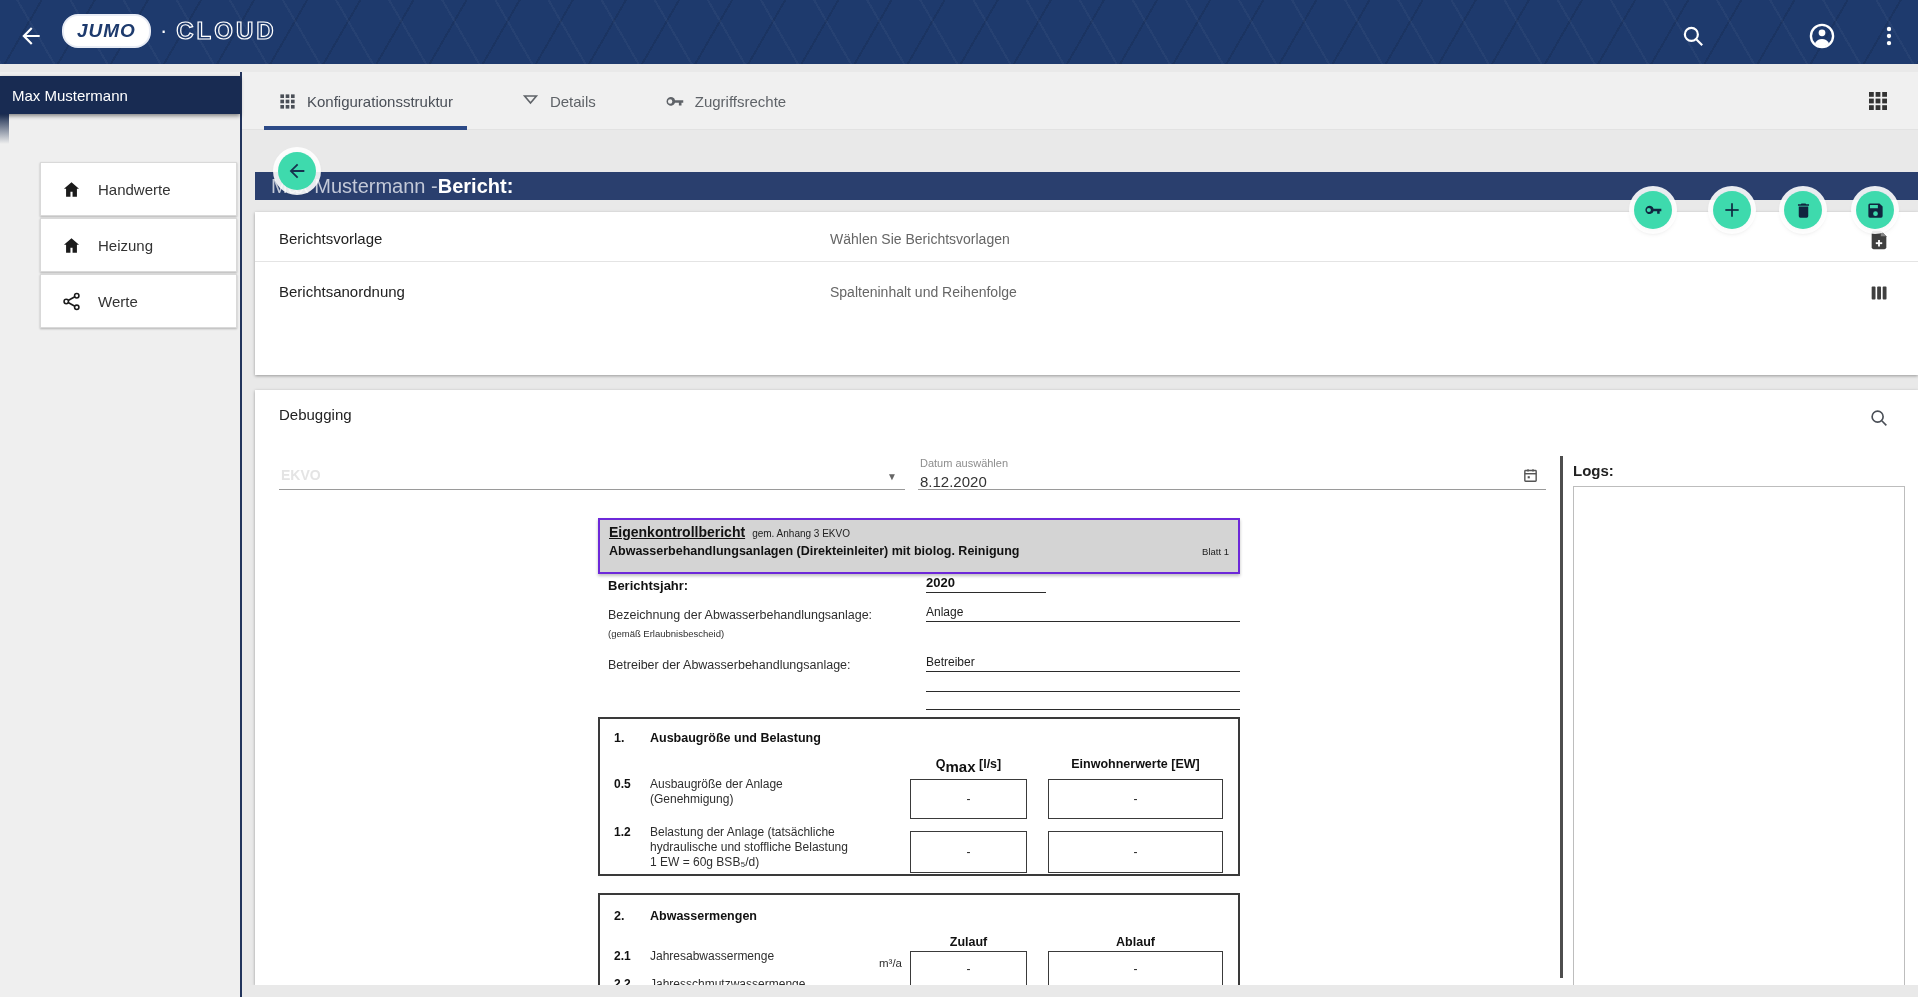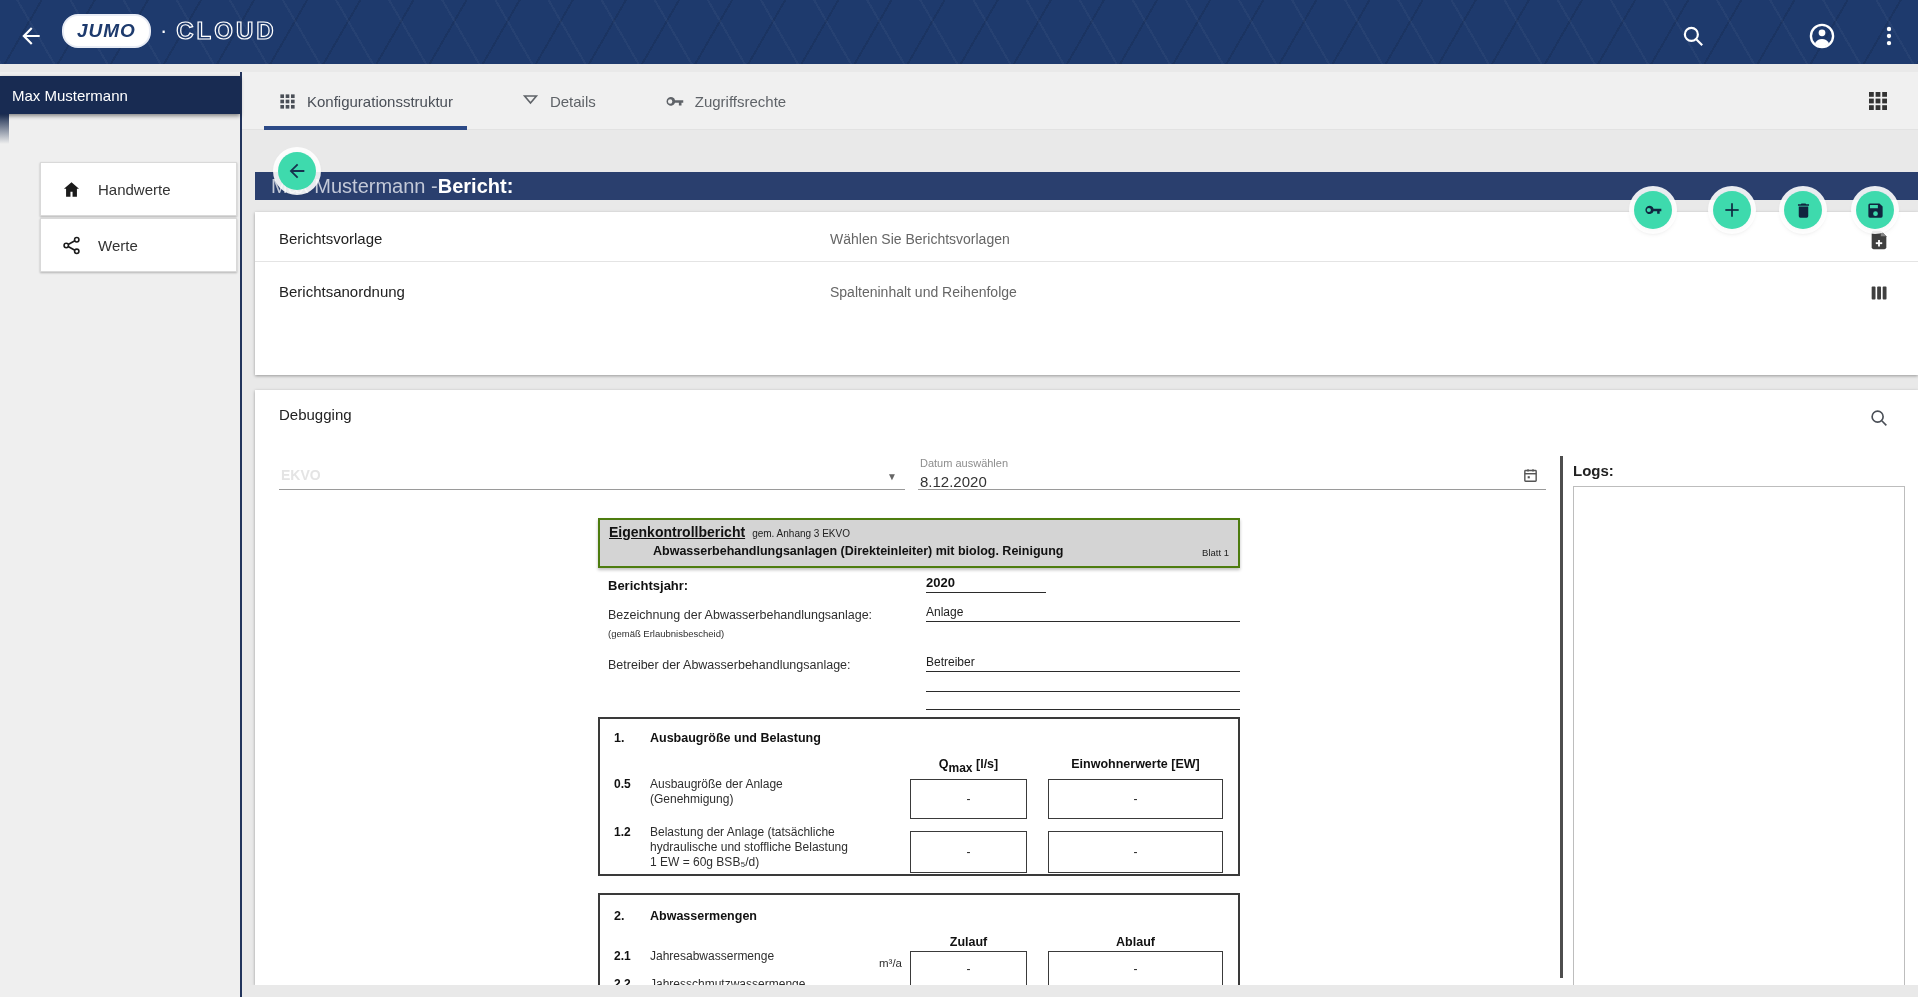--- a/index.html
+++ b/index.html
@@ -115,42 +115,42 @@
   .date-field .d-value { position:absolute; left:2px; top:35px; font-size:15px; color:#333; }
   .date-field .cal-btn { position:absolute; right:6px; bottom:5px; width:18px; height:18px;
     background:none; border:none; cursor:pointer; }
   .v-divider { position:absolute; left:1305px; top:66px; width:3px; height:522px; background:#4e4e4e; }
   .logs-label { position:absolute; left:1318px; top:72px; font-size:15px; font-weight:bold; color:#222; }
   .logs-box { position:absolute; left:1318px; top:96px; width:332px; height:520px;
     border:1px solid #bdbdbd; background:#fff; }
   
   .doc { position:absolute; left:343px; top:128px; width:642px; color:#2c2c2c; }
   .doc-header {
-    position:absolute; left:0; top:0; width:642px; height:50px; background:#d4d4d4;
-    border:2px solid #4d7c0f; padding:4px 9px 3px 9px;
+    position:absolute; left:0; top:0; width:642px; height:56px; background:#d4d4d4;
+    border:2px solid #6d28d9; padding:4px 9px 3px 9px;
     box-shadow:0 2px 3px rgba(0,0,0,0.25);
   }
   .doc-h1 { display:flex; align-items:baseline; gap:7px; }
   .doc-h1 .h-title { font-size:14px; font-weight:bold; text-decoration:underline; color:#111; }
   .doc-h1 .h-suffix { font-size:10px; color:#222; }
-  .doc-h2 { display:flex; justify-content:space-between; align-items:flex-end; margin-top:4px;margin-left:44px; }
+  .doc-h2 { display:flex; justify-content:space-between; align-items:center; margin-top:4px; }
   .doc-h2 .h-line2 { font-size:12.5px; font-weight:bold; color:#111; }
   .doc-h2 .h-sheet { font-size:9.5px; color:#222; }
   .f-label { position:absolute; left:10px; font-size:12.5px; color:#2e2e2e; }
   .f-label.bold { font-weight:bold; font-size:13px; color:#111; }
   .f-note { position:absolute; left:10px; font-size:9.5px; color:#2e2e2e; }
   .f-value { position:absolute; left:328px; font-size:12px; color:#222;
     border-bottom:1.5px solid #2b2b2b; padding-bottom:2px; }
   .f-value.bold { font-weight:bold; font-size:13px; color:#111; }
   .blank-line { position:absolute; left:328px; width:314px; border-bottom:1.5px solid #2b2b2b; }
   .doc-box { position:absolute; left:0; width:642px; border:2px solid #3a3a3a; background:#fff; }
   .sec-num { position:absolute; left:14px; font-size:12.5px; font-weight:bold; color:#111; }
   .sec-title { position:absolute; left:50px; font-size:12.5px; font-weight:bold; color:#111; }
   .col-head { position:absolute; font-size:12.5px; font-weight:bold; color:#111; text-align:center; }
-  .col-head sub { font-size:12px; }
+  .col-head sub { font-size:15px; }
   .row-num { position:absolute; left:14px; font-size:12px; font-weight:bold; color:#111; }
   .row-text { position:absolute; left:50px; font-size:12px; color:#2e2e2e; line-height:15px; }
   .unit { position:absolute; font-size:11.5px; color:#2e2e2e; }
   .val-box { position:absolute; border:1.5px solid #3a3a3a; display:flex;
     align-items:center; justify-content:center; font-size:12px; color:#222; background:#fff; }
   .bottom-strip { position:absolute; left:0; right:0; bottom:0; height:12px; background:#e9e9e9; z-index:6; }
   svg { display:block; }
 </style>
 </head>
 <body>
@@ -202,20 +202,28 @@
     <div class="sidebar-header">Max Mustermann</div>
     <div class="sidebar-notch"></div>
     <nav class="sidebar-items" style="margin-top:18px;margin-left:27px;">
       <div class="side-item">
         <span>
           <svg width="21" height="21" viewBox="0 0 24 24">
               <path d="M12 3.6L3.4 11h2.4v9.2h5V14.6h2.4v5.6h5V11h2.4z" fill="#1b1b1b"></path>
             </svg>
         </span>
         <span class="label">Handwerte</span>
+      </div>
+      <div class="side-item">
+        <span>
+          <svg width="21" height="21" viewBox="0 0 24 24">
+              <path d="M12 3.6L3.4 11h2.4v9.2h5V14.6h2.4v5.6h5V11h2.4z" fill="#1b1b1b"></path>
+            </svg>
+        </span>
+        <span class="label">Heizung</span>
       </div>
       <div class="side-item">
         <span>
           <svg width="21" height="21" viewBox="0 0 24 24" fill="none" stroke="#1b1b1b" stroke-width="1.8">
             <circle cx="18" cy="5.4" r="2.5"></circle>
               <circle cx="6" cy="12" r="2.5"></circle>
               <circle cx="18" cy="18.6" r="2.5"></circle>
             <line x1="8.2" y1="10.8" x2="15.8" y2="6.6"></line>
               <line x1="8.2" y1="13.2" x2="15.8" y2="17.4"></line>
           </svg>

